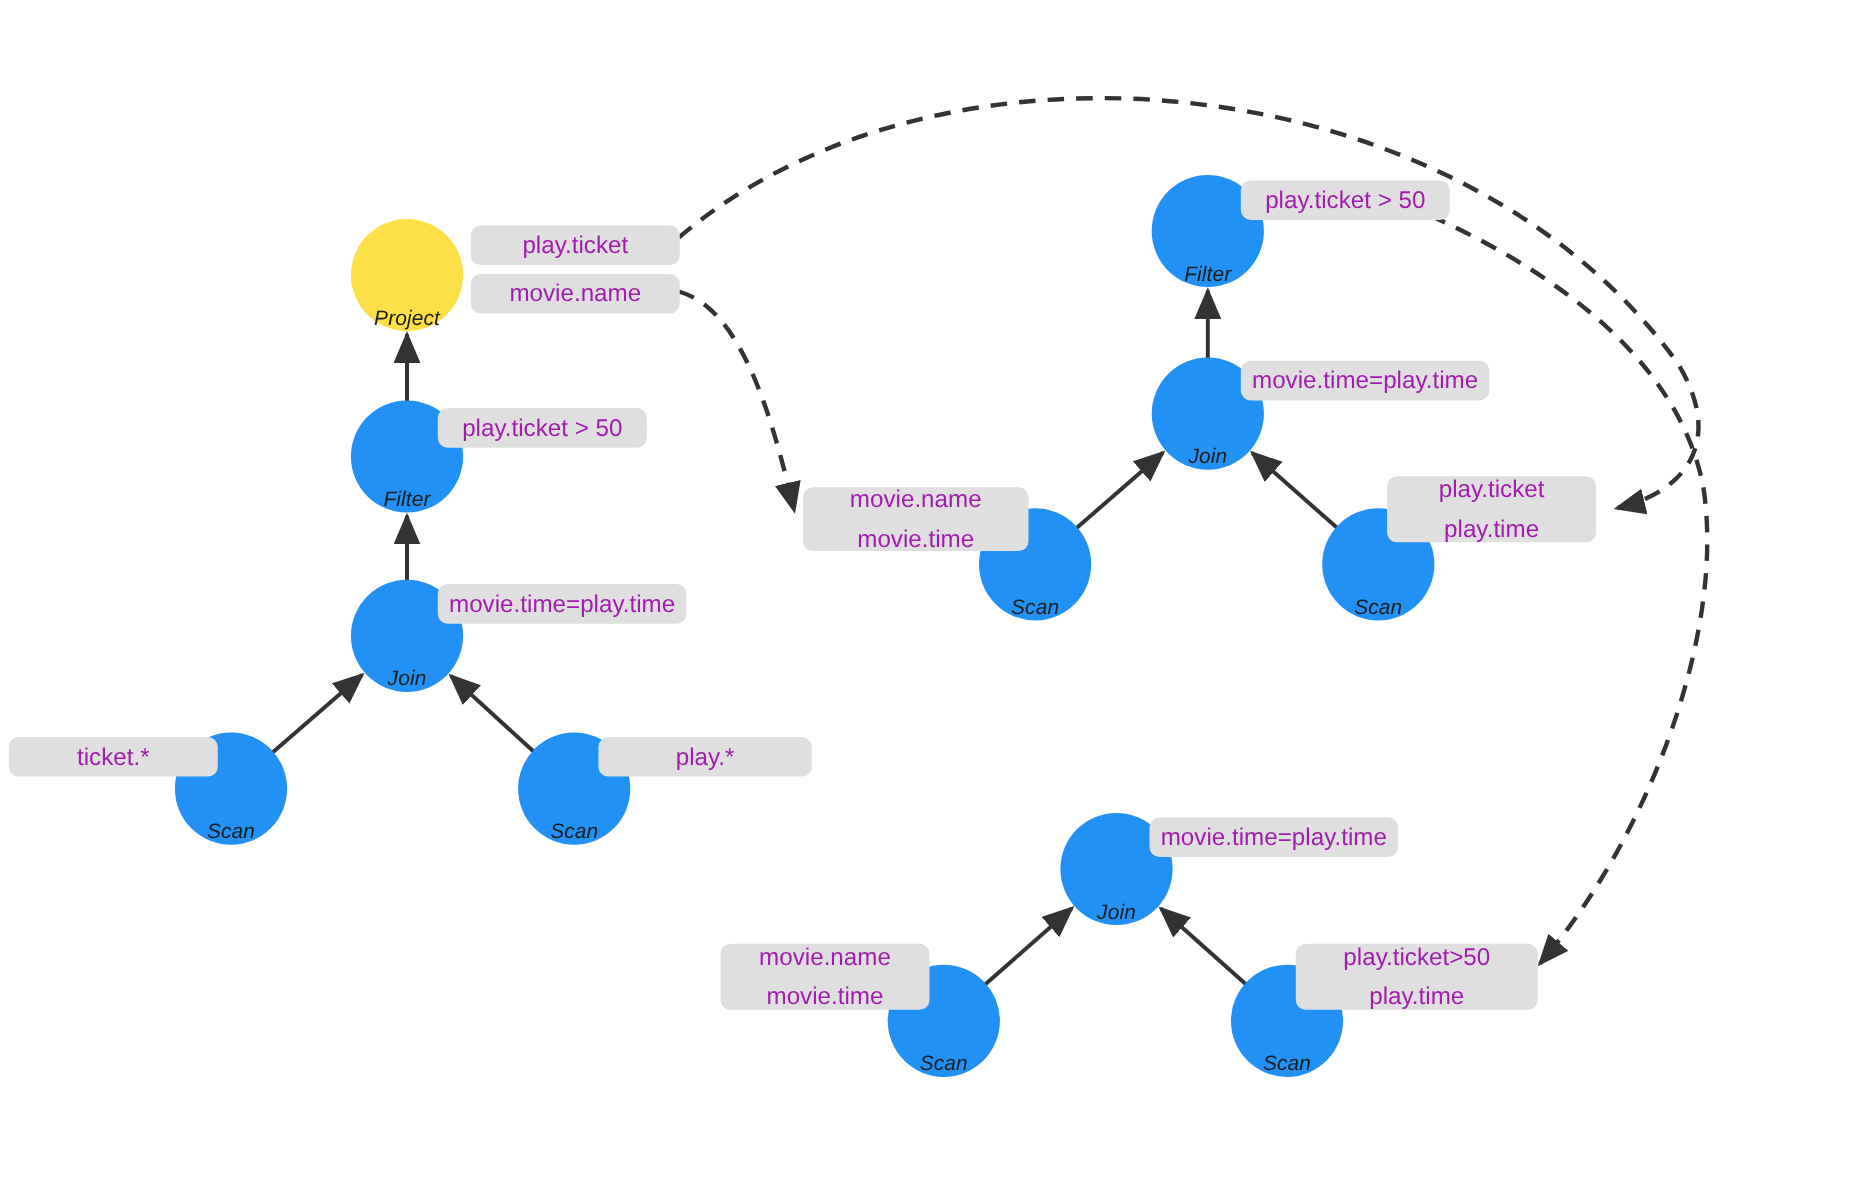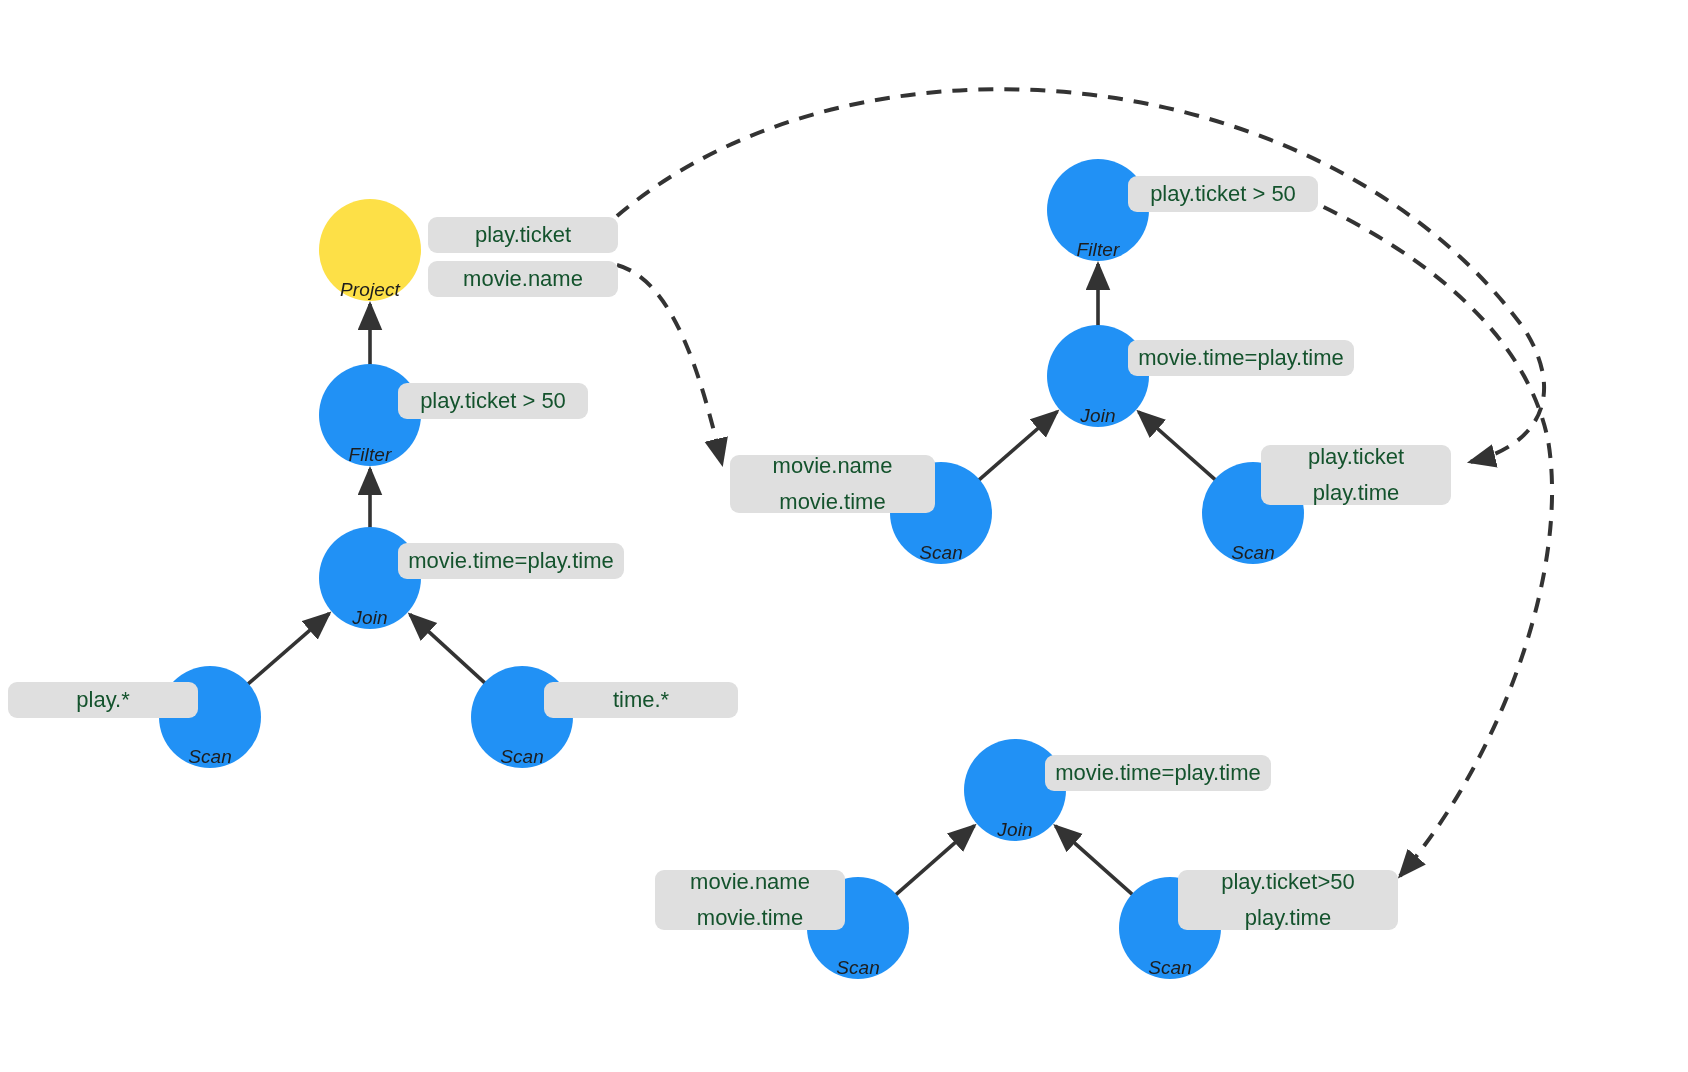--- a/index.html
+++ b/index.html
@@ -15,24 +15,24 @@
     background:#2191f5;
     display:flex;align-items:flex-end;justify-content:center;
     color:#1d1d1d;font-size:19px;letter-spacing:.1px;
     z-index:2;
     font-style:italic;
   }
   .node .nlabel{pointer-events:none;}
 
   .chip{
     position:absolute;background:#dfdfdf;border-radius:9px;
-    color:#14532d;font-size:22px;line-height:30px;
+    color:#a21caf;font-size:22px;line-height:30px;
     display:flex;align-items:center;justify-content:center;
     text-align:center;white-space:pre;z-index:3;
-    padding:12px 10px;box-sizing:border-box;margin-top:12px;
+    padding:12px 10px;box-sizing:border-box;
   }
   .chip.two{line-height:36px;}
 </style>
 </head>
 <body>
 
 <div id="stage">
 
   <svg id="wires" viewBox="0 0 1688 1072" xmlns="http://www.w3.org/2000/svg">
     <defs>
@@ -97,22 +97,22 @@
       </div>
       <div class="node" style="left: 1119px; top: 877px; width: 102px; height: 102px; background: rgb(33, 145, 245); color: rgb(29, 29, 29);">
         <span class="nlabel">Scan</span>
       </div>
     </div>
   <div id="chip-layer">
       <div class="chip" style="left: 428px; top: 205px; width: 190px; height: 36px; background: rgb(223, 223, 223);">play.ticket</div>
       <div class="chip" style="left: 428px; top: 249px; width: 190px; height: 36px; background: rgb(223, 223, 223);">movie.name</div>
       <div class="chip" style="left: 398px; top: 371px; width: 190px; height: 36px; background: rgb(223, 223, 223);">play.ticket &gt; 50</div>
       <div class="chip" style="left: 398px; top: 531px; width: 226px; height: 36px; background: rgb(223, 223, 223);">movie.time=play.time</div>
-      <div class="chip" style="left: 8px; top: 670px; width: 190px; height: 36px; background: rgb(223, 223, 223);">play.*</div>
-      <div class="chip" style="left: 544px; top: 670px; width: 194px; height: 36px; background: rgb(223, 223, 223);">time.*</div>
+      <div class="chip" style="left: 8px; top: 670px; width: 190px; height: 36px; background: rgb(223, 223, 223);">ticket.*</div>
+      <div class="chip" style="left: 544px; top: 670px; width: 194px; height: 36px; background: rgb(223, 223, 223);">play.*</div>
       <div class="chip" style="left: 1128px; top: 164px; width: 190px; height: 36px; background: rgb(223, 223, 223);">play.ticket &gt; 50</div>
       <div class="chip" style="left: 1128px; top: 328px; width: 226px; height: 36px; background: rgb(223, 223, 223);">movie.time=play.time</div>
       <div class="chip two" style="left: 730px; top: 443px; width: 205px; height: 58px; background: rgb(223, 223, 223);">movie.name
 movie.time</div>
       <div class="chip two" style="left: 1261px; top: 433px; width: 190px; height: 60px; background: rgb(223, 223, 223);">play.ticket
 play.time</div>
       <div class="chip" style="left: 1045px; top: 743px; width: 226px; height: 36px; background: rgb(223, 223, 223);">movie.time=play.time</div>
       <div class="chip two" style="left: 655px; top: 858px; width: 190px; height: 60px; background: rgb(223, 223, 223);">movie.name
 movie.time</div>
       <div class="chip two" style="left: 1178px; top: 858px; width: 220px; height: 60px; background: rgb(223, 223, 223);">play.ticket&gt;50

